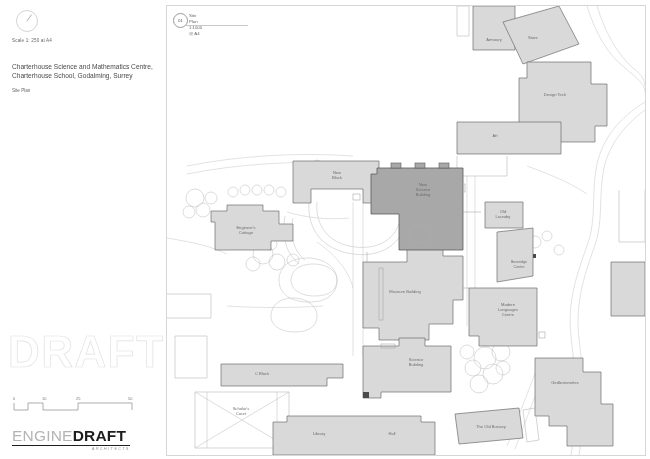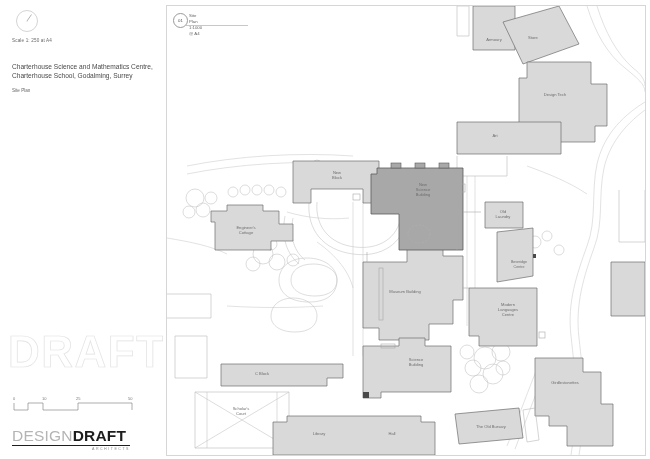--- a/index.html
+++ b/index.html
@@ -63,21 +63,21 @@
       <text x="1" y="8" font-size="4" fill="#7a7a7a" font-family="Liberation Sans, sans-serif">0</text>
       <text x="30" y="8" font-size="4" fill="#7a7a7a" font-family="Liberation Sans, sans-serif">10</text>
       <text x="64" y="8" font-size="4" fill="#7a7a7a" font-family="Liberation Sans, sans-serif">25</text>
       <text x="116" y="8" font-size="4" fill="#7a7a7a" font-family="Liberation Sans, sans-serif">50</text>
       <path d="M2,11 L2,18 L16,18 L16,11 L31,11 L31,18 L66,18 L66,11 L120,11 L120,18 L120,18" fill="none" stroke="#8a8a8a" stroke-width="0.7"></path>
       <line x1="2" y1="11" x2="120" y2="11" stroke="#8a8a8a" stroke-width="0.7" opacity="0"></line>
     </svg>
 
     <div id="logo">
       <div class="logo-row">
-        <span class="lg-light">DESIGN</span><span class="lg-bold">DRAFT</span>
+        <span class="lg-light">ENGINE</span><span class="lg-bold">DRAFT</span>
       </div>
       <div id="logo-rule"></div>
       <div id="logo-sub">ARCHITECTS</div>
     </div>
   </div>
 
   <div id="frame">
 
     <div id="dwgref">
       <div id="refcirc">01</div>

